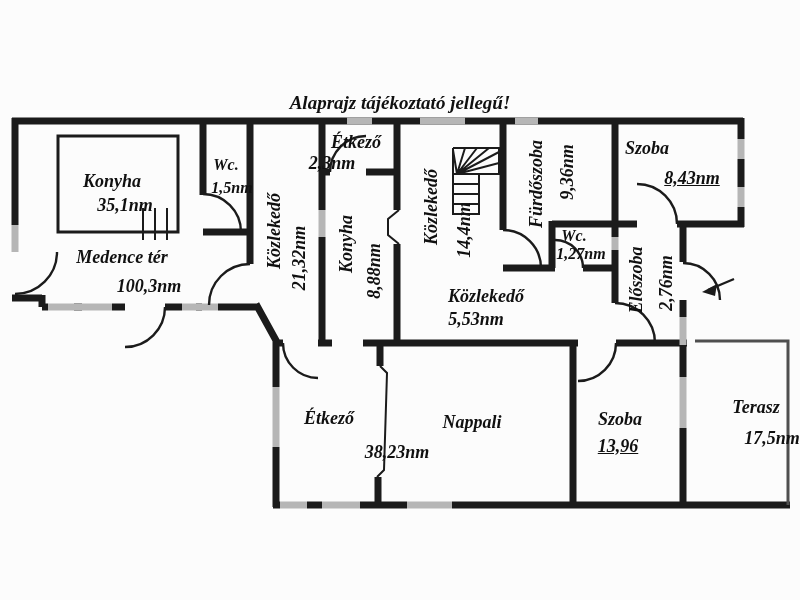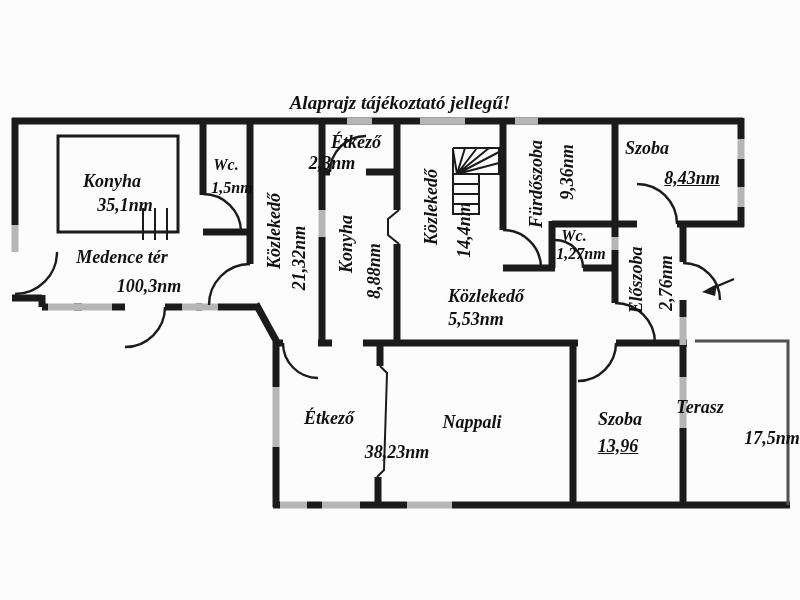--- a/index.html
+++ b/index.html
@@ -148,16 +148,16 @@
   <div class="lbl" style="left:476px;top:319px;">5,53nm</div>
 
   <div class="lbl" style="left:329px;top:418px;">Étkező</div>
 
   <div class="lbl" style="left:472px;top:422px;">Nappali</div>
   <div class="lbl" style="left:397px;top:452px;">38,23nm</div>
 
   <div class="lbl" style="left:620px;top:419px;">Szoba</div>
   <div class="lbl" style="left:618px;top:446px;text-decoration:underline;">13,96</div>
 
-  <div class="lbl" style="left:700px;top:407px;font-style:italic;">Terasz</div>
+  <div class="lbl" style="left:756px;top:407px;font-style:italic;">Terasz</div>
   <div class="lbl" style="left:732px;top:438px;margin-left:40px;">17,5nm</div>
 
 </div>
 
 </body></html>

